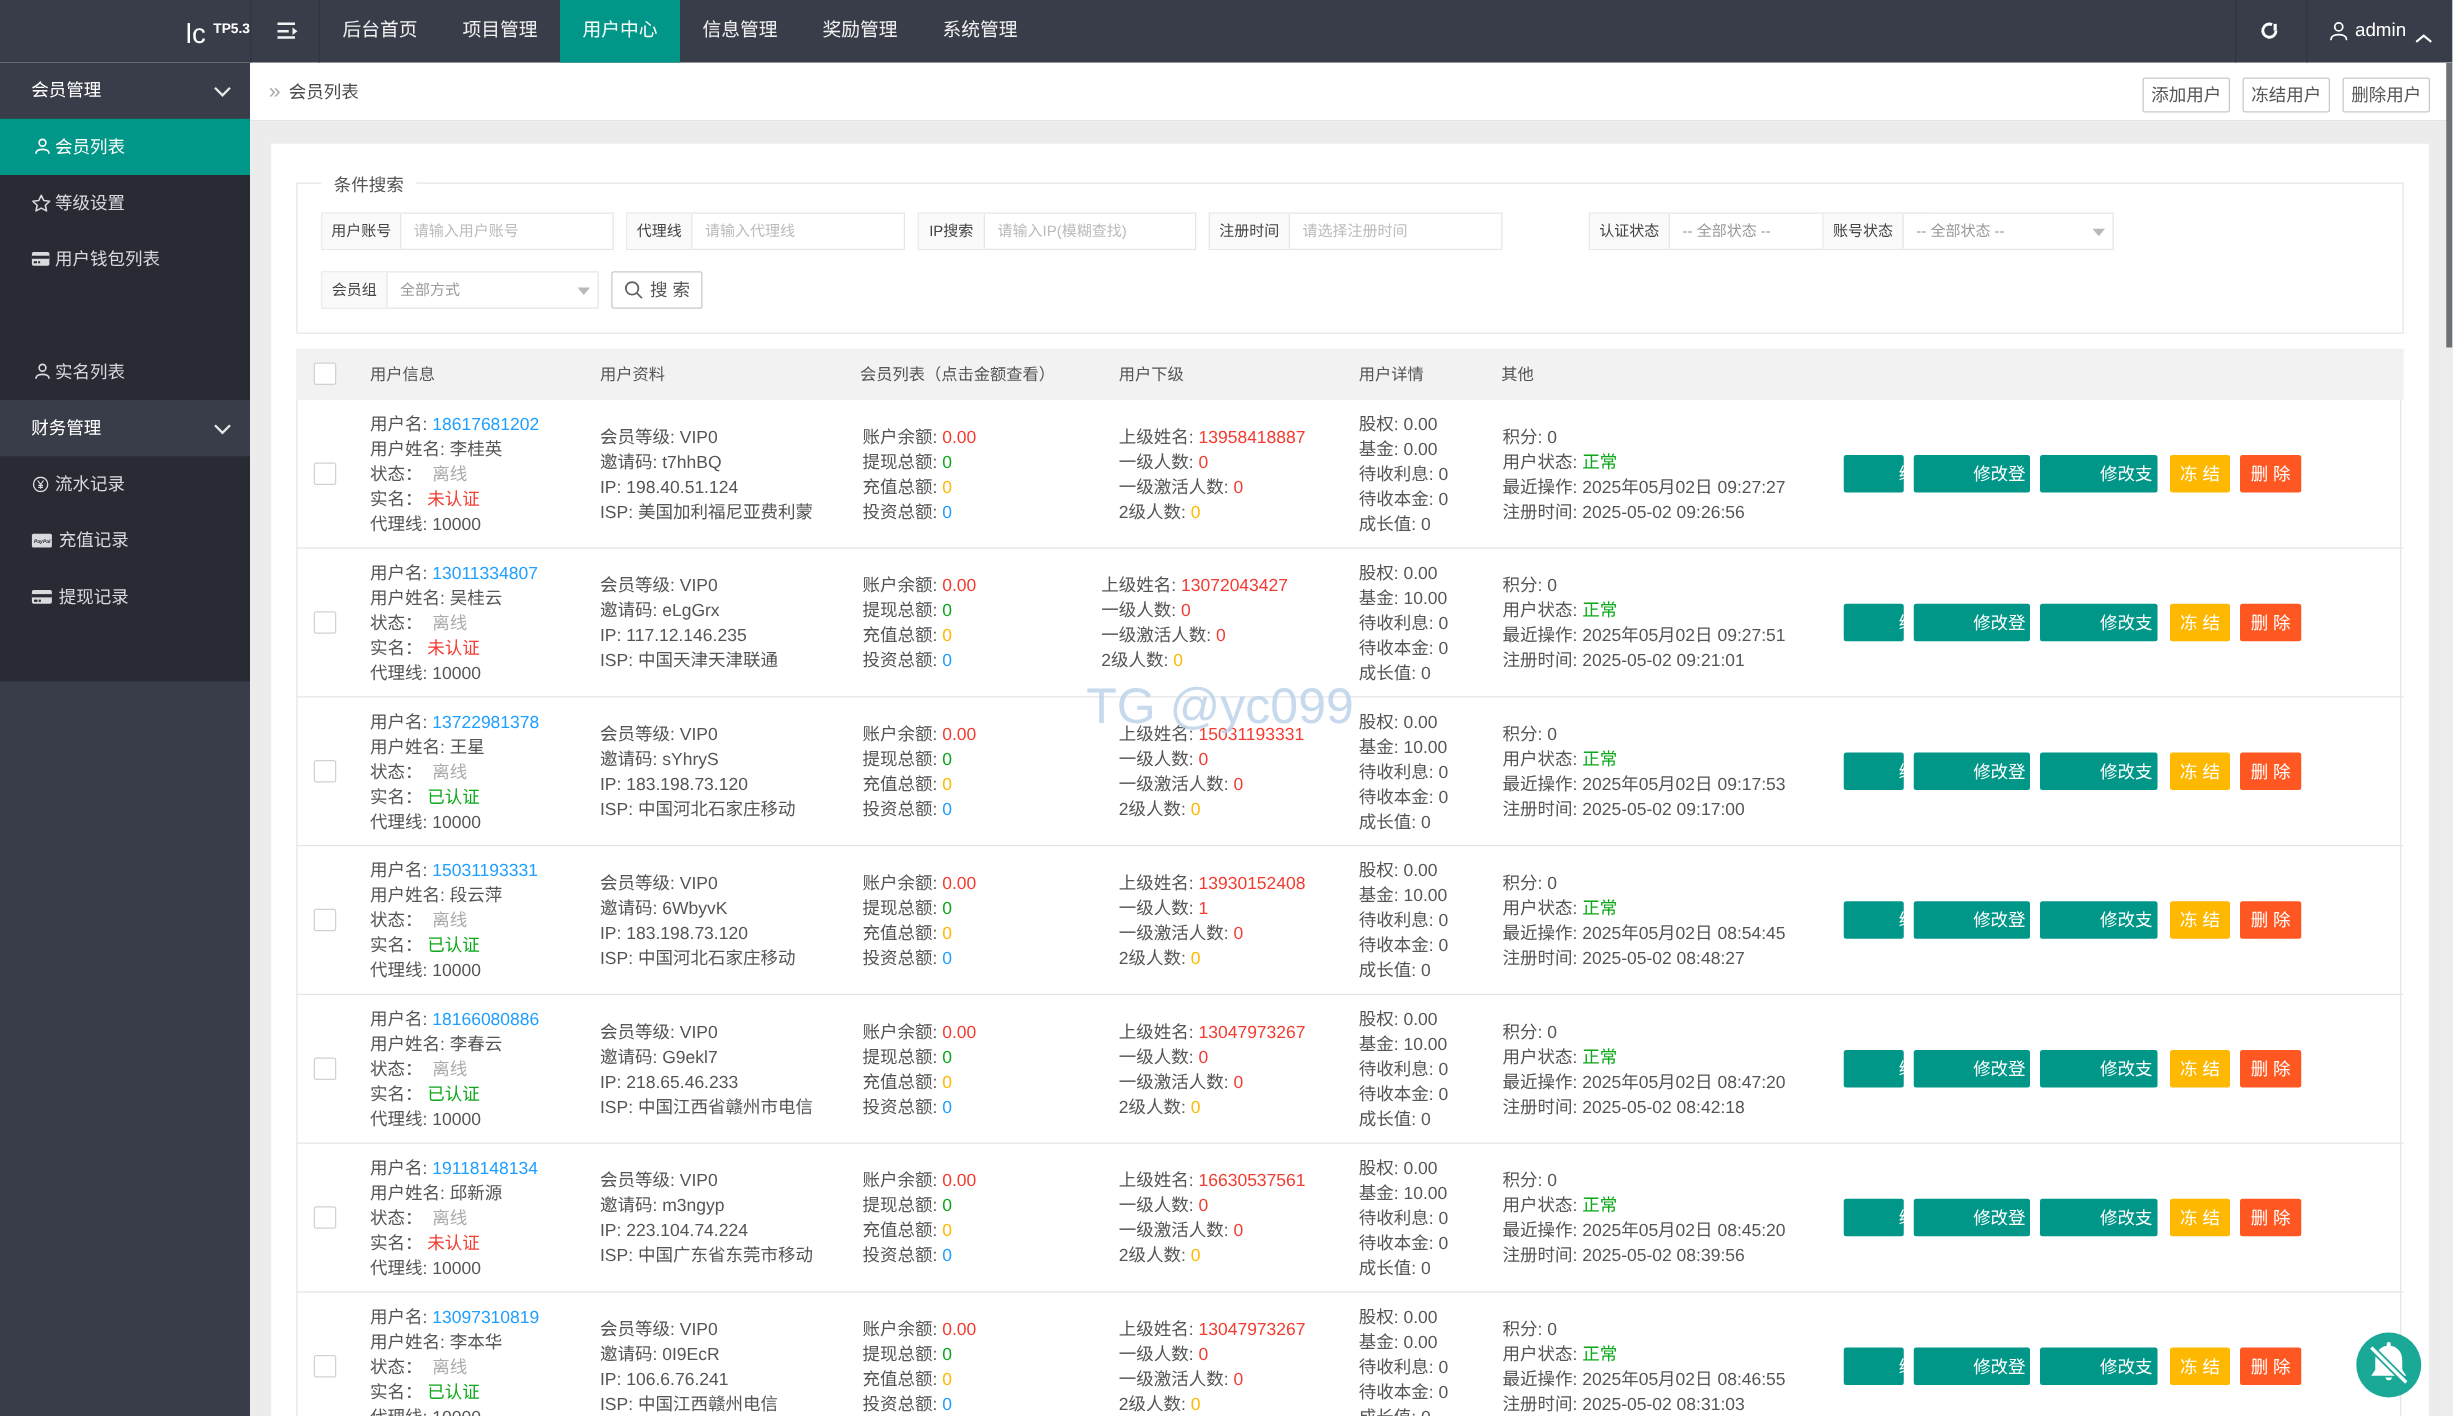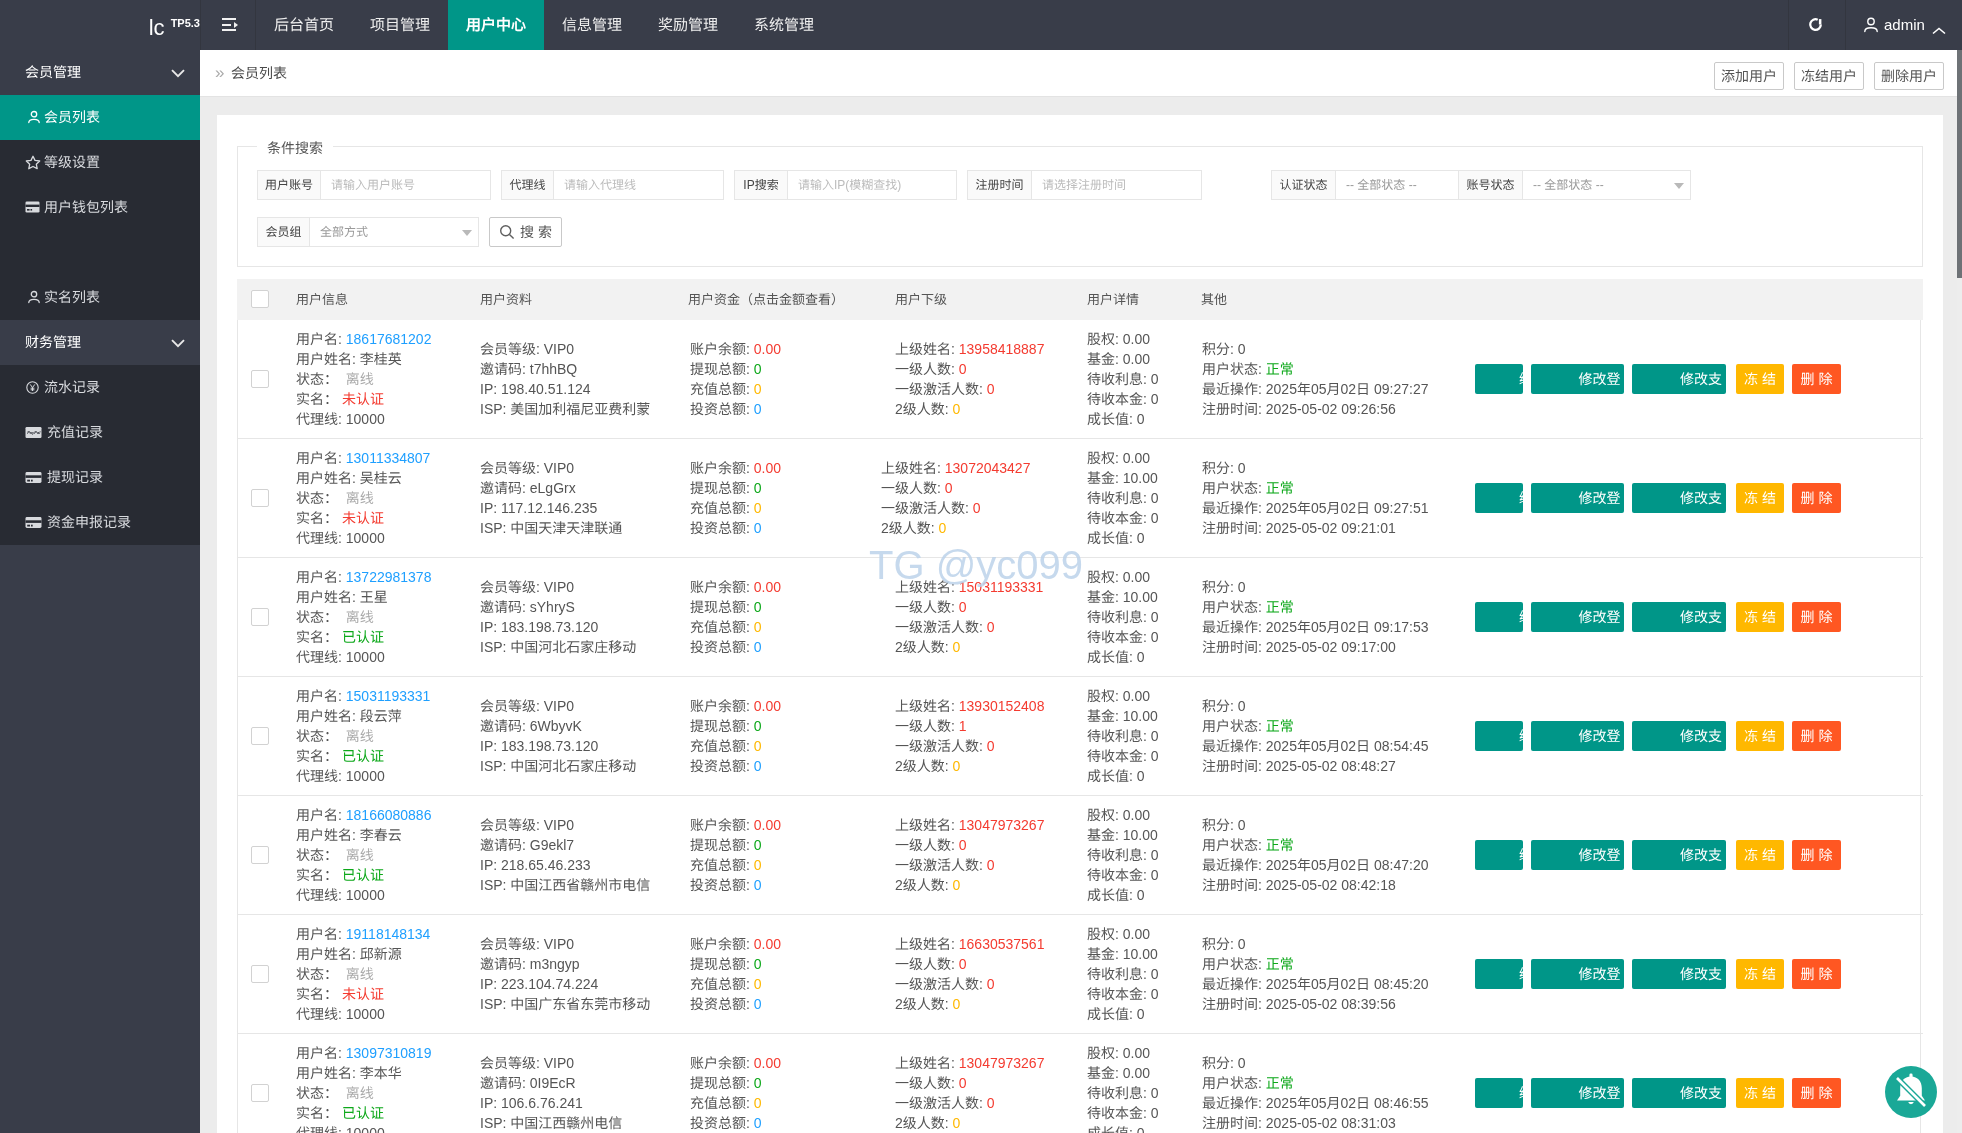--- a/index.html
+++ b/index.html
@@ -13,21 +13,21 @@
 #burger { position:absolute; left:200px; top:0; width:56px; height:50px;
   border-left:1px solid #33363f; border-right:1px solid #33363f; }
 #burger .b { position:absolute; left:21px; height:2px; background:#f2f2f2; }
 #burger .b1 { top:18px; width:14px; }
 #burger .b2 { top:23.5px; width:9px; }
 #burger .b3 { top:29px; width:14px; }
 #burger .tri { position:absolute; left:33px; top:22px; width:0; height:0;
   border-left:4px solid #f2f2f2; border-top:3px solid transparent; border-bottom:3px solid transparent; }
 .nav { position:absolute; top:0; height:50px; line-height:50px; text-align:center;
   color:#f0f0f0; font-size:15px; }
-.nav.on { background:#009688; color:#fff;font-weight:bold; }
+.nav.on { background:#009688; color:#fff; }
 #rsep1 { position:absolute; left:1788px; top:0; width:1px; height:50px; background:#33363f; }
 #rsep2 { position:absolute; left:1845px; top:0; width:1px; height:50px; background:#33363f; }
 #refresh { position:absolute; left:1808px; top:17px; }
 #uicon { position:absolute; left:1862px; top:16px; }
 #uname { position:absolute; left:1884px; top:0; height:50px; line-height:50px; color:#fff; font-size:15px; }
 #uarr { position:absolute; left:1932px; top:22px; }
 
 #side { position:absolute; left:0; top:50px; width:200px; height:1083px; background:#393D49; z-index:20; }
 .sgh { position:absolute; left:0; width:200px; height:45px; line-height:45px; color:#fff;
   font-size:14px; padding-left:25px; }
@@ -190,29 +190,20 @@
       </div>
     <div class="si" style="top:90px">
         <svg class="mi w17" viewBox="0 0 17 12">
           <rect x="0.5" y="0.5" width="16" height="11" rx="1.4" fill="currentColor"></rect>
           <rect x="0.5" y="3.8" width="16" height="2.6" fill="#282B33"></rect>
           <rect x="2.2" y="8.2" width="2.8" height="1.8" fill="#282B33"></rect>
           <rect x="6" y="8.2" width="1.7" height="1.8" fill="#282B33"></rect>
         </svg>
         <span class="tx2">提现记录</span>
       </div>
-    <div class="si" style="top:135px">
-        <svg class="mi w17" viewBox="0 0 17 12">
-          <rect x="0.5" y="0.5" width="16" height="11" rx="1.4" fill="currentColor"></rect>
-          <rect x="0.5" y="3.8" width="16" height="2.6" fill="#282B33"></rect>
-          <rect x="2.2" y="8.2" width="2.8" height="1.8" fill="#282B33"></rect>
-          <rect x="6" y="8.2" width="1.7" height="1.8" fill="#282B33"></rect>
-        </svg>
-        <span class="tx2">资金申报记录</span>
-      </div>
   </div>
 </div>
 
 <div id="crumb">
   <span class="gg">»</span>
     <span class="tt">会员列表</span>
 </div>
 <a class="topbtn" style="left:1714px">添加用户</a>
 <a class="topbtn" style="left:1794px">冻结用户</a>
 <a class="topbtn" style="left:1874px">删除用户</a>
@@ -254,21 +245,21 @@
 <div id="searchbtn"><svg width="16" height="16" viewBox="0 0 16 16">
   <circle cx="6.7" cy="6.7" r="5" fill="none" stroke="#5f5f5f" stroke-width="1.4"></circle>
   <path d="M10.5 10.5 L14.6 14.6" stroke="#5f5f5f" stroke-width="1.4"></path>
     </svg>搜 索</div>
 
 <div id="tbox"></div>
 <div id="thead">
   <div class="ck" style="left:14px;top:11px"></div>
   <div class="th" style="left:59px">用户信息</div>
   <div class="th" style="left:243px">用户资料</div>
-  <div class="th" style="left:451px">用户资金（点击金额查看）</div>
+  <div class="th" style="left:451px">会员列表（点击金额查看）</div>
   <div class="th" style="left:658px">用户下级</div>
   <div class="th" style="left:850px">用户详情</div>
   <div class="th" style="left:964px">其他</div>
 </div>
 
 <div id="rows">
     <div class="row" style="top:320px">
       <div class="ck" style="left:14px;top:50px"></div>
       <div class="col" style="left:59px;top:9px">
         <div><span class="lb">用户名: </span><span class="blue">18617681202</span></div>

